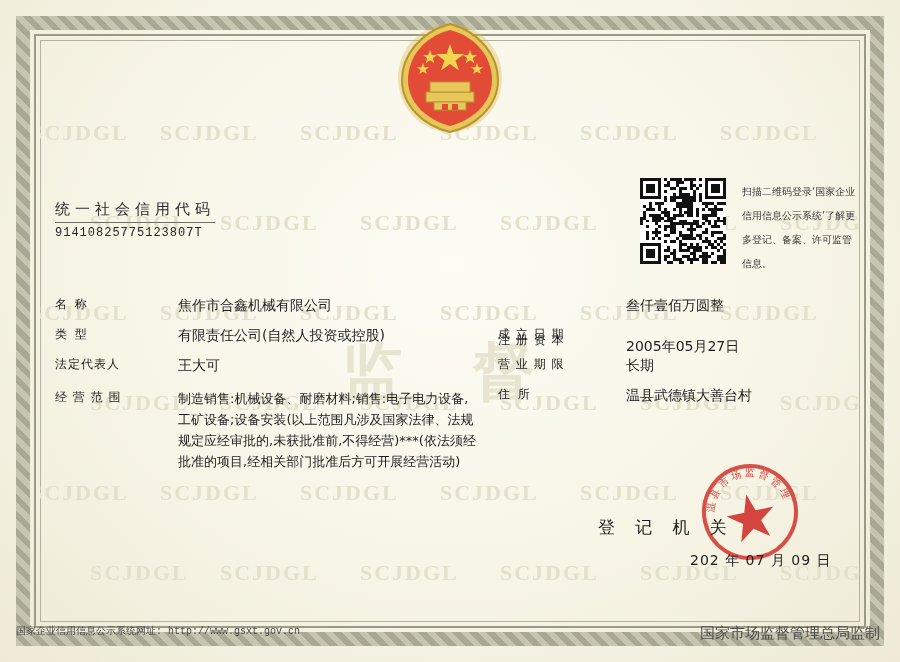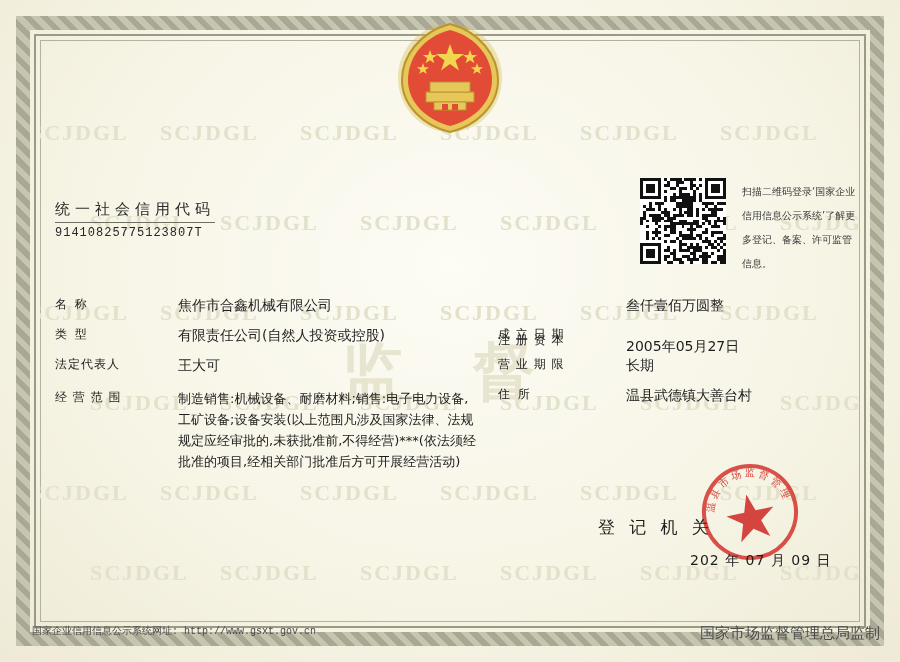--- a/index.html
+++ b/index.html
@@ -117,33 +117,32 @@
   }
   
   .seal{
     position:absolute;left:700px;top:462px;width:100px;height:100px;
     transform:rotate(-12deg);
   }
   
   .authority{
     position:absolute;left:598px;top:516px;
     font-size:17px;letter-spacing:5px;color:#1d1d1d;
-    font-family:Liberation Serif, serif;
+    font-family:Liberation Mono, monospace;
   }
   .issue-date{
     position:absolute;left:690px;top:552px;
     font-size:14px;color:#1d1d1d;letter-spacing:1px;
     font-family:"DejaVu Sans",sans-serif;
   }
   
   .footer-left{
     position:absolute;left:16px;top:624px;
     font-size:10px;color:#4b4b4b;
     font-family:"Liberation Mono","DejaVu Sans Mono",monospace;
-    margin-left:16px;
   }
   .footer-right{
     position:absolute;right:20px;top:624px;
     font-size:15px;color:#4b4b4b;
     font-family:"DejaVu Sans",sans-serif;
   }
 </style>
 </head>
 <body>
 

